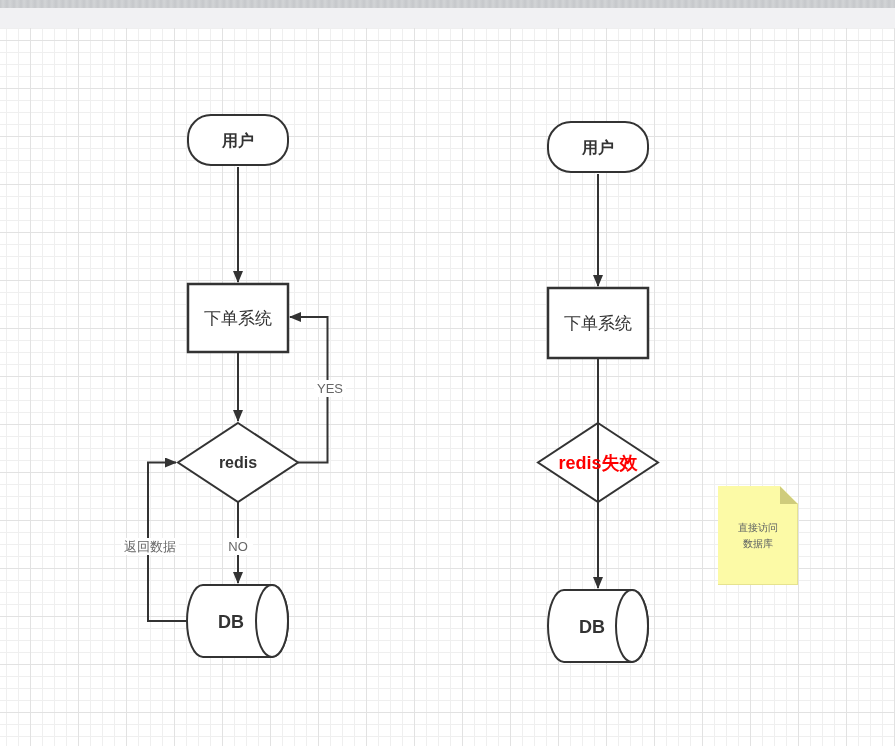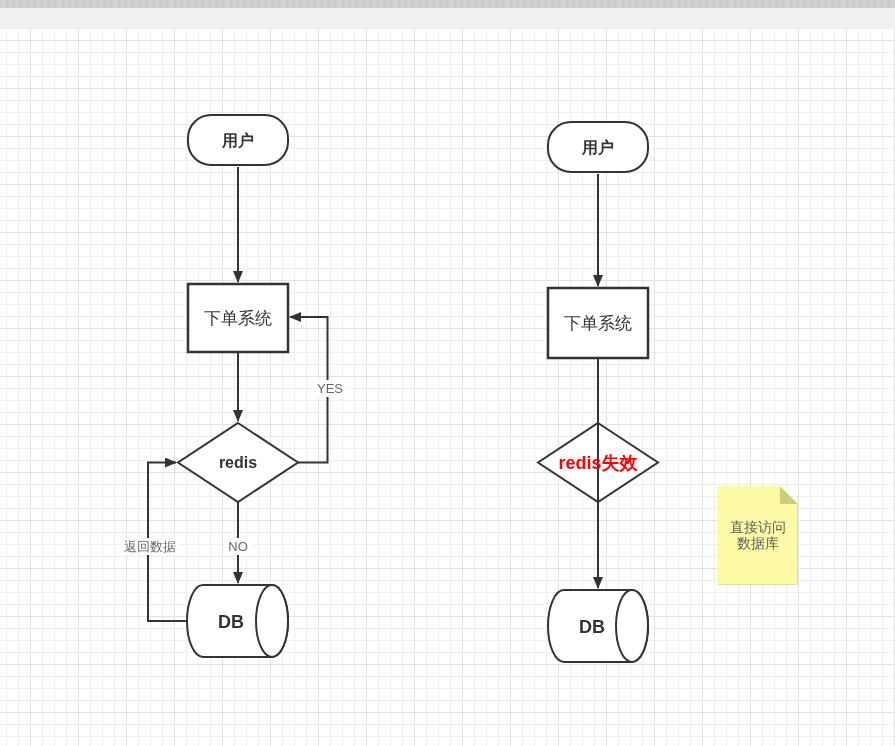--- a/index.html
+++ b/index.html
@@ -45,21 +45,21 @@
     clip-path:polygon(0 0,62px 0,80px 18px,80px 100%,0 100%);
     box-shadow:inset -1px -1px 0 #e6e38f;
     display:flex;flex-direction:column;align-items:center;justify-content:center;
   }
   .note-fold{
     position:absolute;right:0;top:0;width:18px;height:18px;
     background:#cfcc7c;
     clip-path:polygon(0 0,100% 100%,0 100%);
   }
   .note-line{
-    color:#5a5e61;font-size:14px;line-height:15.5px;text-align:center;
+    color:#5a5e61;font-size:10px;line-height:15.5px;text-align:center;
     white-space:nowrap;
   }
 </style>
 </head>
 <body>
 
 <div class="screen">
   <div class="window-strip"></div>
   <div class="toolbar-strip"></div>
   <div class="canvas"></div>

